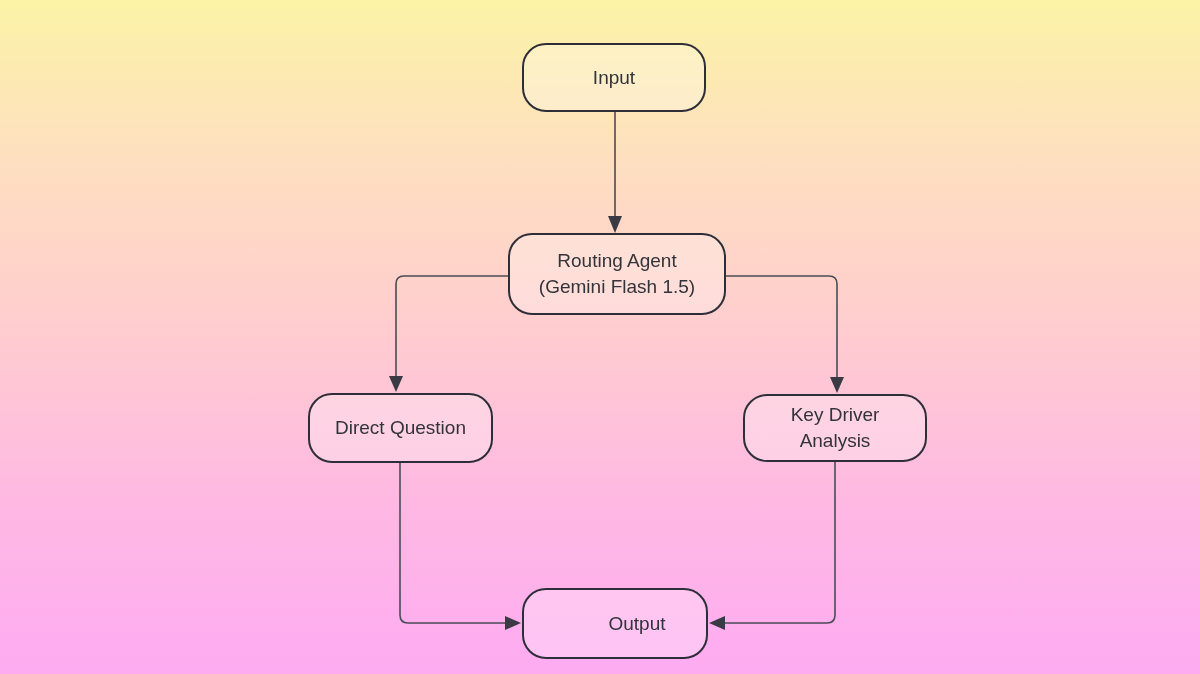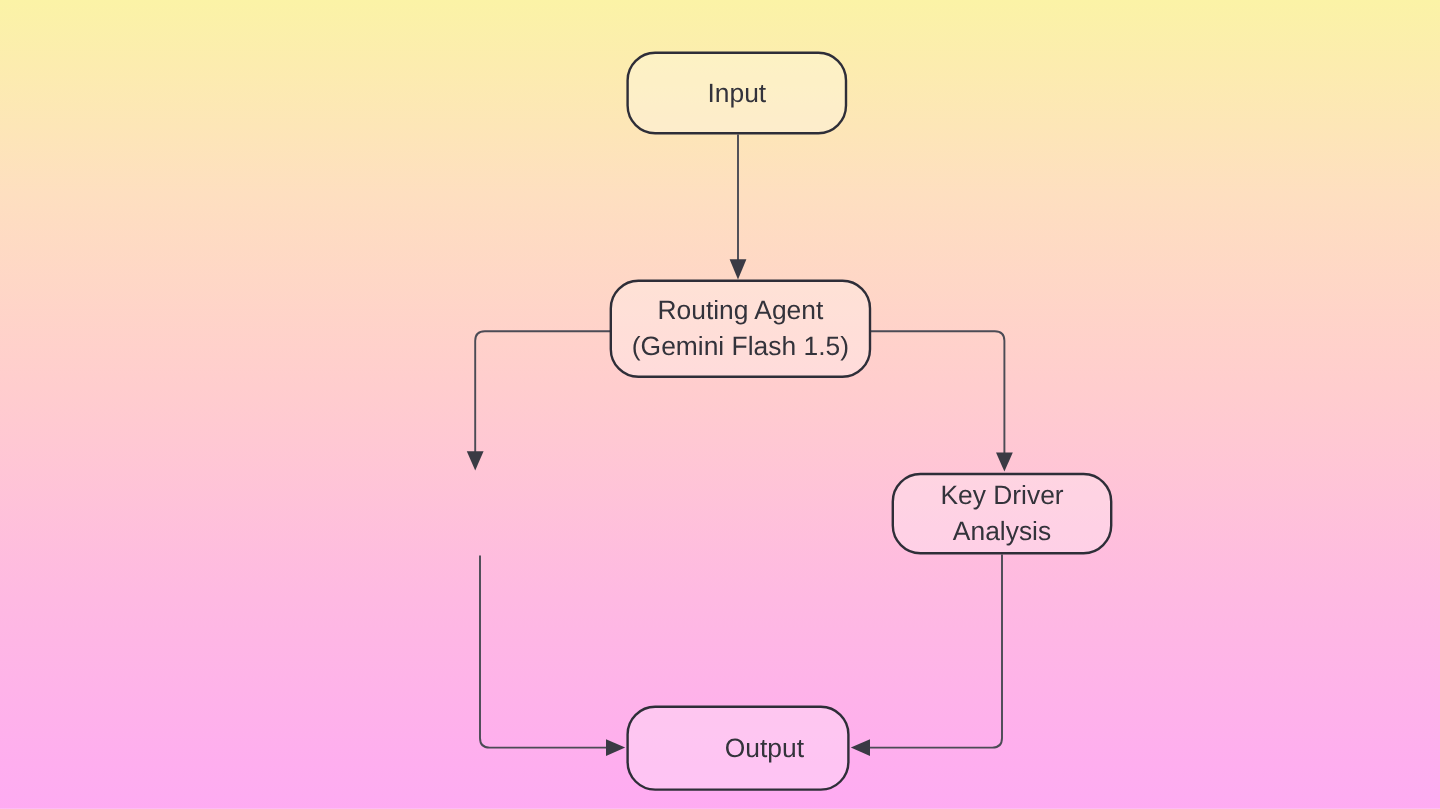--- a/index.html
+++ b/index.html
@@ -31,21 +31,21 @@
   .edge-layer{position:absolute;left:0;top:0;width:1200px;height:674px;}
   .edge-line{fill:none;stroke:var(--connector);stroke-width:1.6;}
   .edge-arrowhead{fill:var(--arrowhead);stroke:none;}
   .node{
     position:absolute;box-sizing:border-box;
     display:flex;align-items:center;justify-content:center;
     background:var(--node-fill);
     border:2px solid var(--node-border);
     border-radius:24px;
     color:var(--text);
-    font-size:22px;line-height:1.35;
+    font-size:19px;line-height:1.35;
     text-align:center;
     white-space:pre-line;
   }
   .node-input           {left:522px;top:43px; width:184px;height:69px;}
   .node-routing-agent   {left:508px;top:233px;width:218px;height:82px;}
   .node-direct-question {left:308px;top:393px;width:185px;height:70px;}
   .node-key-driver      {left:743px;top:394px;width:184px;height:68px;}
   .node-output          {left:522px;top:588px;width:186px;height:71px;padding-left:44px;}
 </style>
 </head>
@@ -78,20 +78,23 @@
 
   <div class="node node-input">
     <span>Input</span>
   </div>
 
   <div class="node node-routing-agent">
     <span>Routing Agent
 (Gemini Flash 1.5)</span>
   </div>
 
+  <div class="node node-direct-question">
+    <span>Direct Question</span>
+  </div>
 
   <div class="node node-key-driver">
     <span>Key Driver
 Analysis</span>
   </div>
 
   <div class="node node-output">
     <span>Output</span>
   </div>
 

